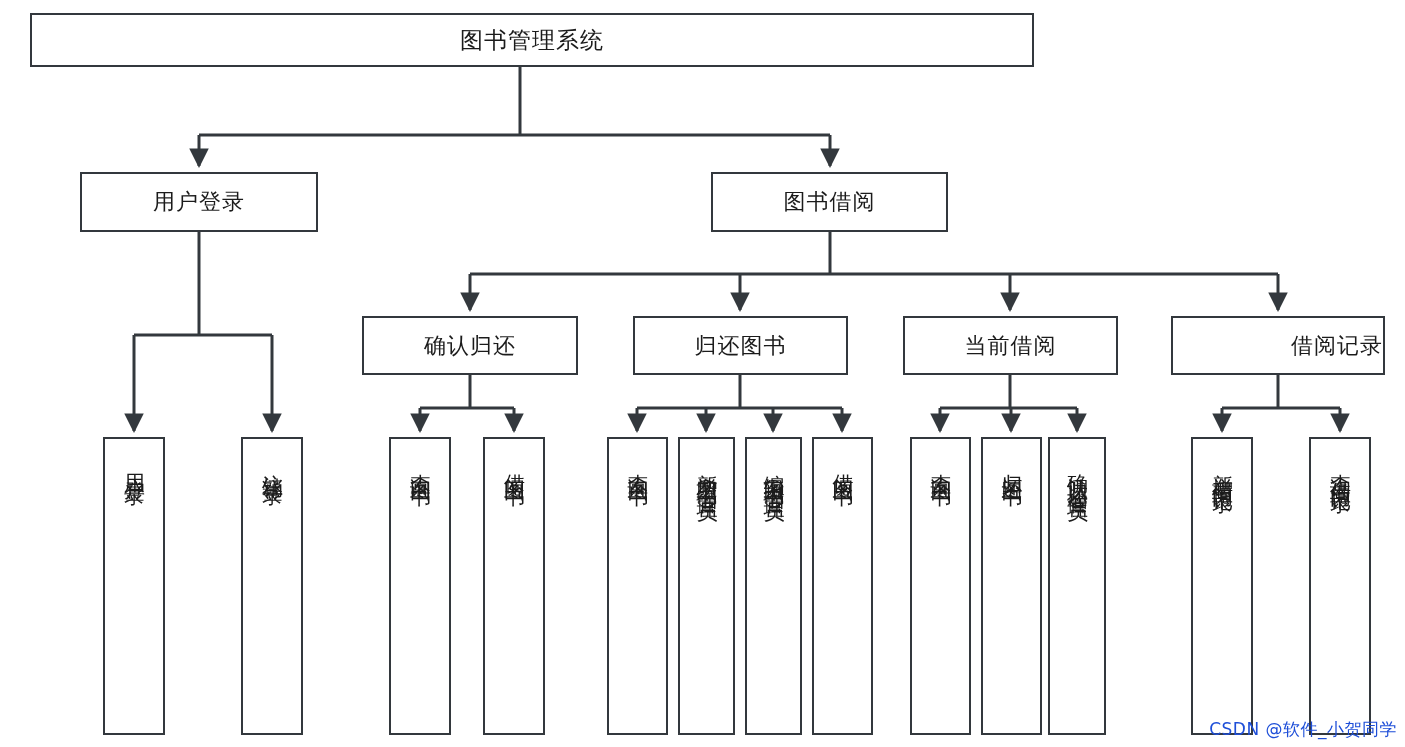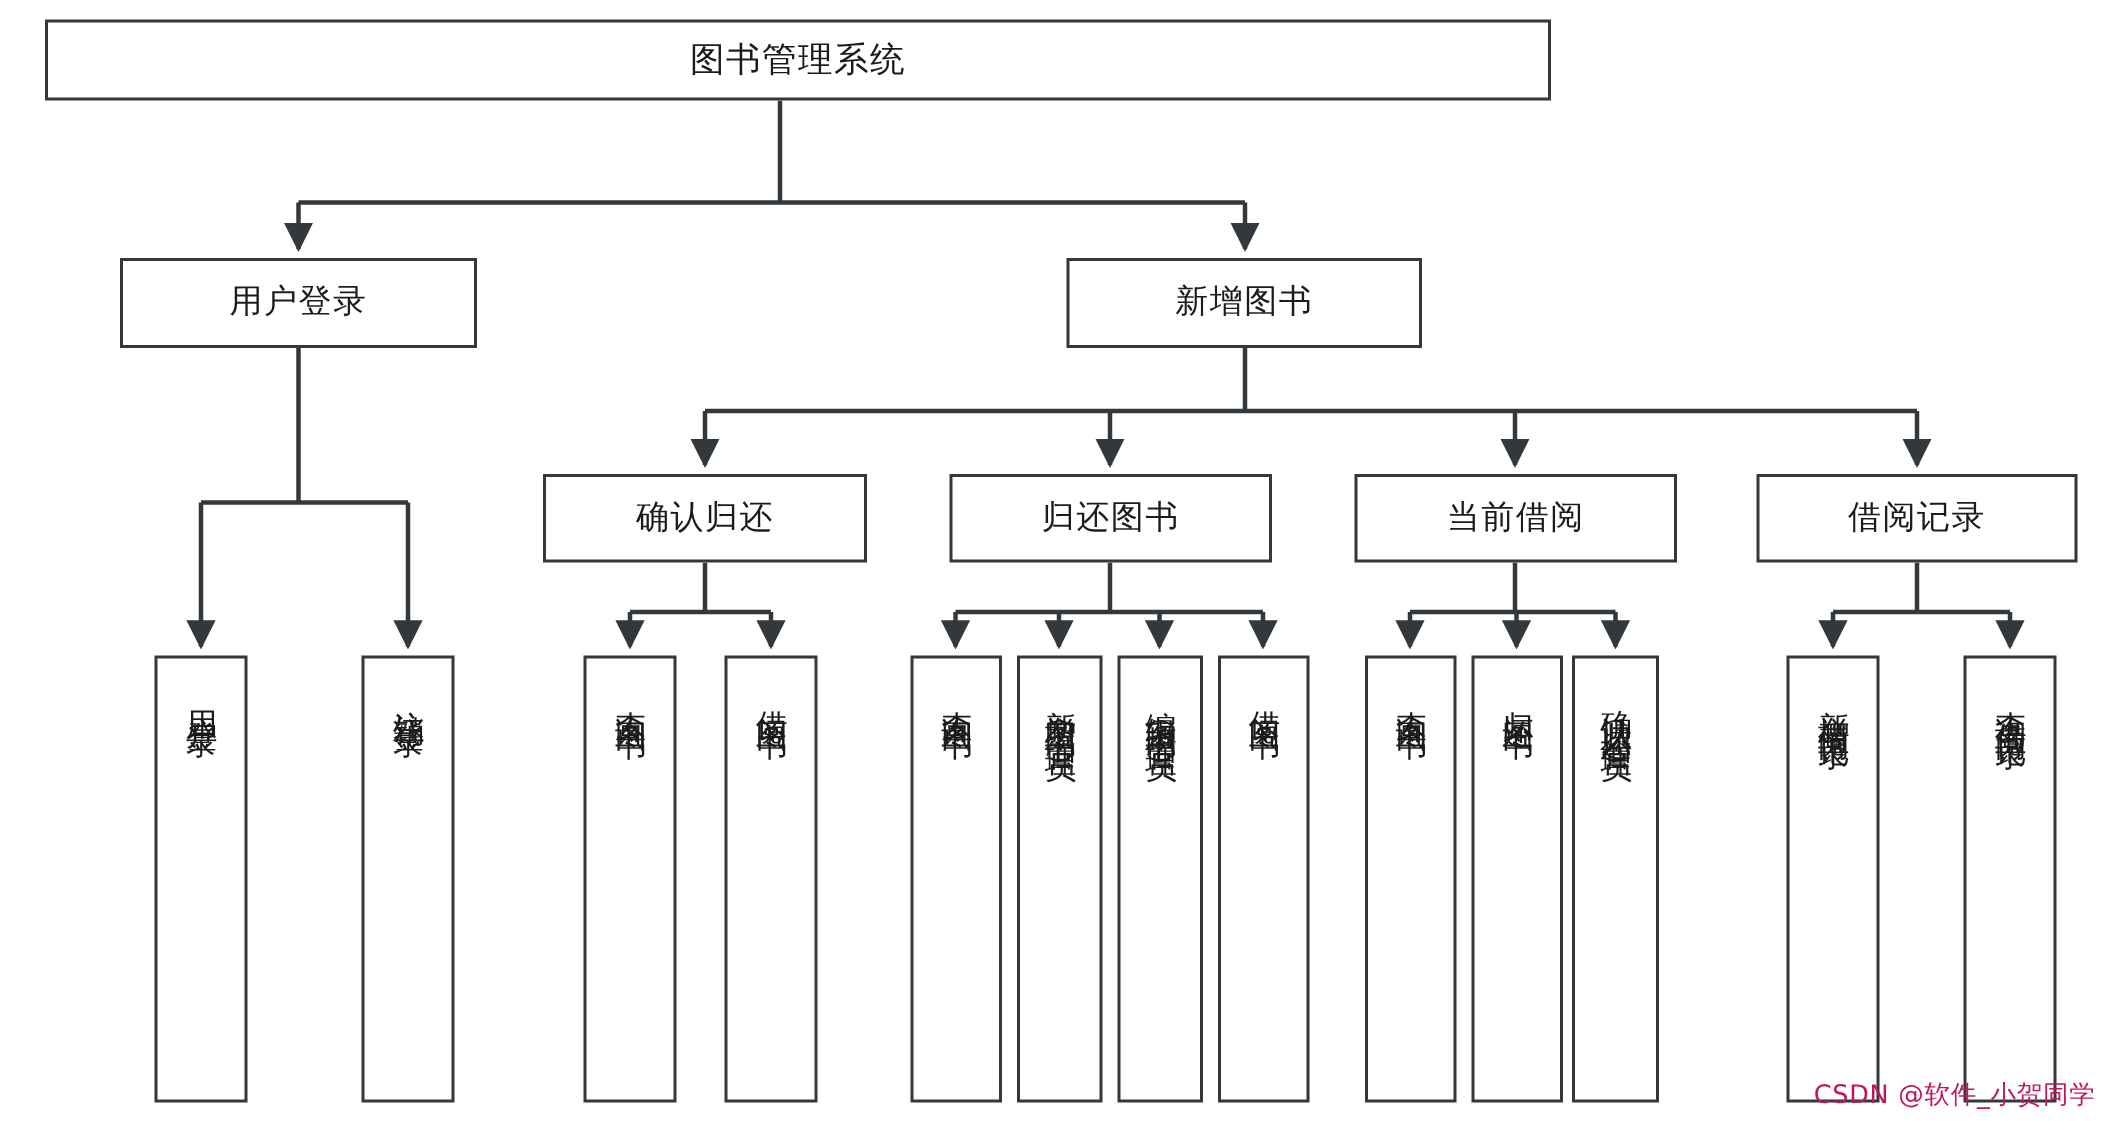--- a/index.html
+++ b/index.html
@@ -56,21 +56,21 @@
   .node.leaf > span {
     writing-mode: vertical-rl;
     text-orientation: upright;
     display: block;
   }
   .watermark {
     position: absolute;
     right: 8px;
     bottom: 6px;
     font-size: 17px;
-    color: #be185d;
+    color: #1d4ed8;
     letter-spacing: 0.5px;
     white-space: nowrap;
   }
 </style>
 </head>
 <body>
 
 <div id="canvas">
 
   <svg class="connectors" viewBox="0 0 1405 747" xmlns="http://www.w3.org/2000/svg">
@@ -124,33 +124,33 @@
   </svg>
 
   <div class="node root" style="left:18px; top:13px; width:1004px; height:54px;">
     <span>图书管理系统</span>
   </div>
 
   <div class="node" style="left:80px; top:172px; width:238px; height:60px;">
     <span>用户登录</span>
   </div>
   <div class="node" style="left:711px; top:172px; width:237px; height:60px;">
-    <span>新增图书</span>
+    <span>图书借阅</span>
   </div>
 
   <div class="node" style="left:362px; top:316px; width:216px; height:59px;">
     <span>确认归还</span>
   </div>
   <div class="node" style="left:633px; top:316px; width:215px; height:59px;">
     <span>归还图书</span>
   </div>
   <div class="node" style="left:903px; top:316px; width:215px; height:59px;">
     <span>当前借阅</span>
   </div>
-  <div class="node" style="left:1171px; top:316px; width:214px; height:59px;">
+  <div class="node" style="left:1171px; top:316px; width:214px; height:59px;justify-content:flex-end;">
     <span>借阅记录</span>
   </div>
 
   <div class="node leaf" style="left:103px; top:437px; width:62px; height:298px;">
     <span>用户登录</span>
   </div>
   <div class="node leaf" style="left:241px; top:437px; width:62px; height:298px;">
     <span>注销登录</span>
   </div>
 

